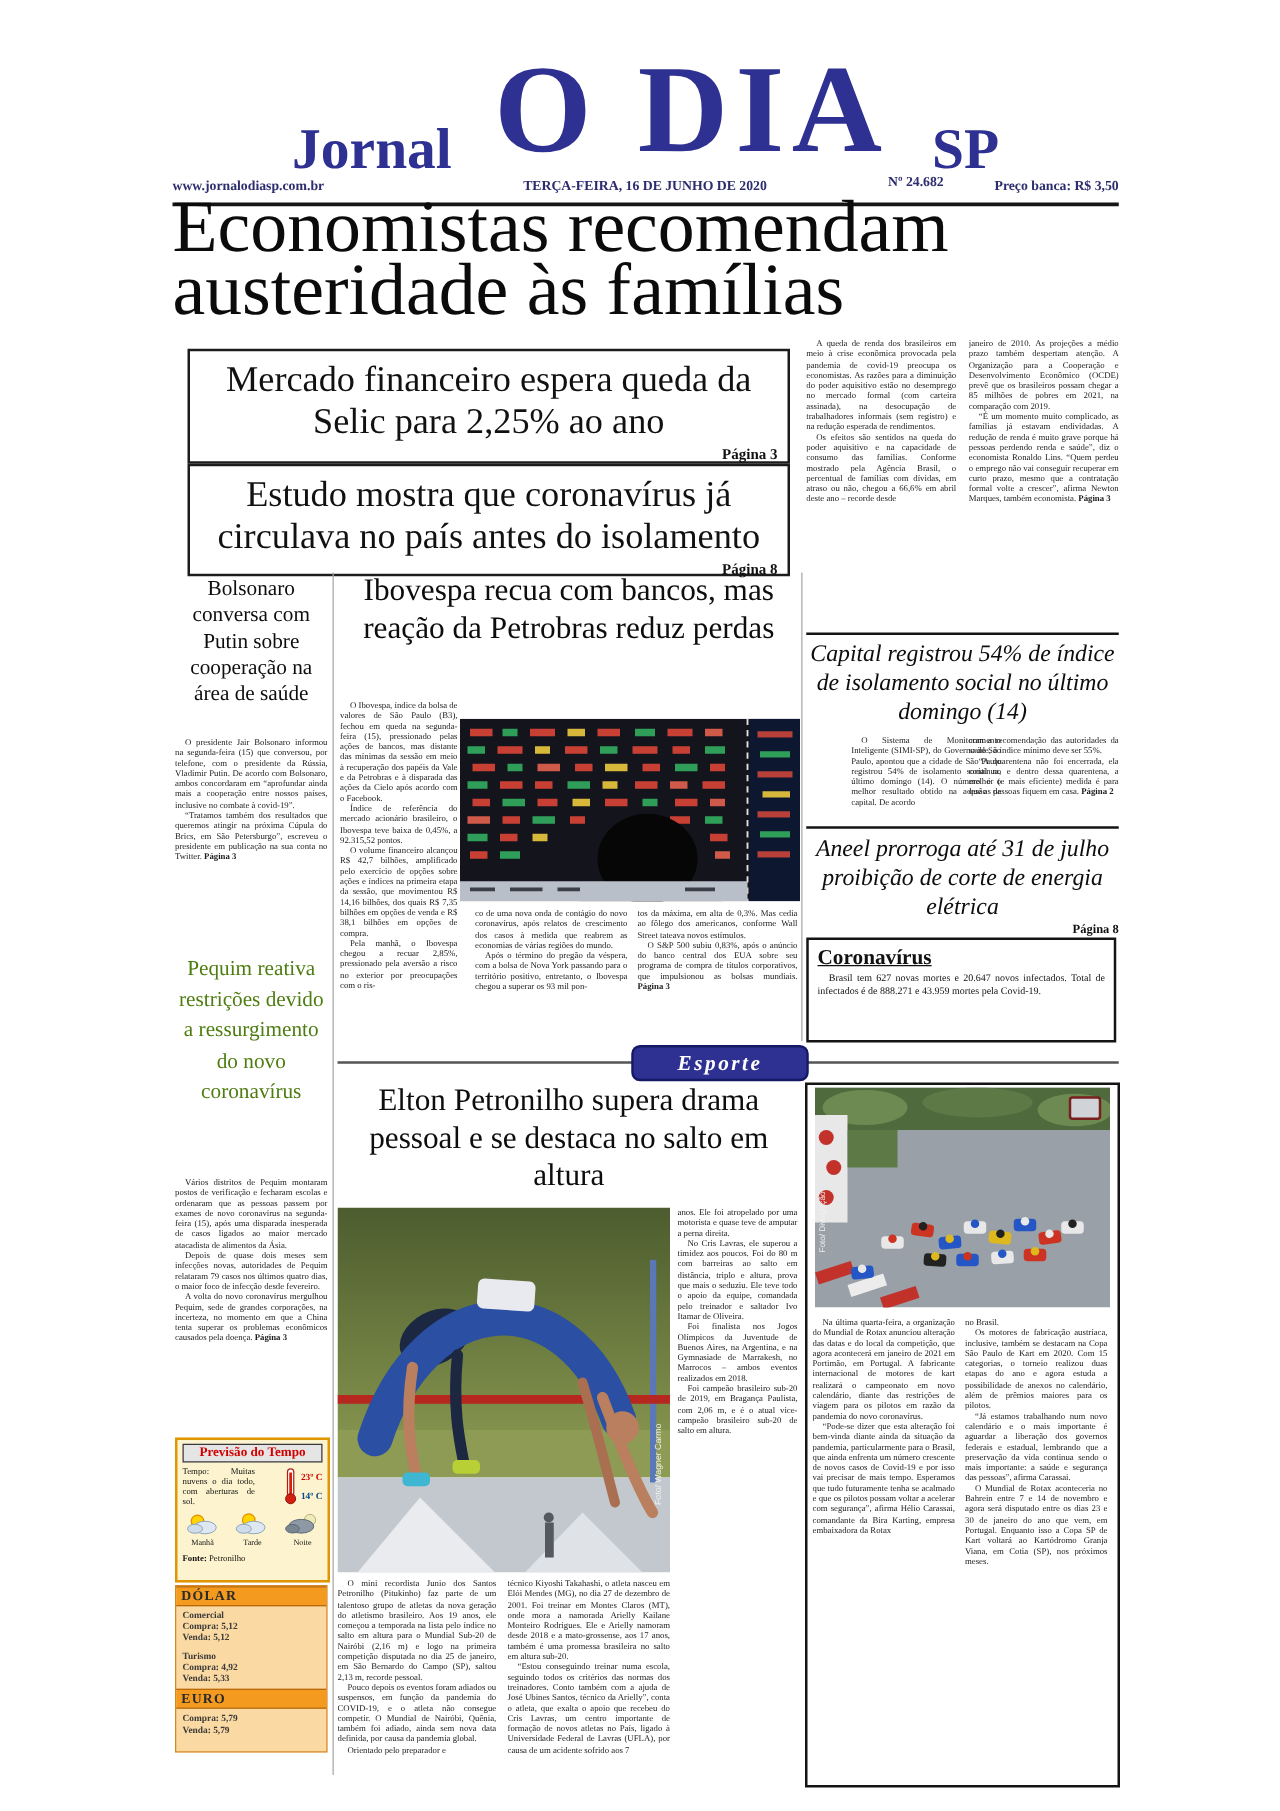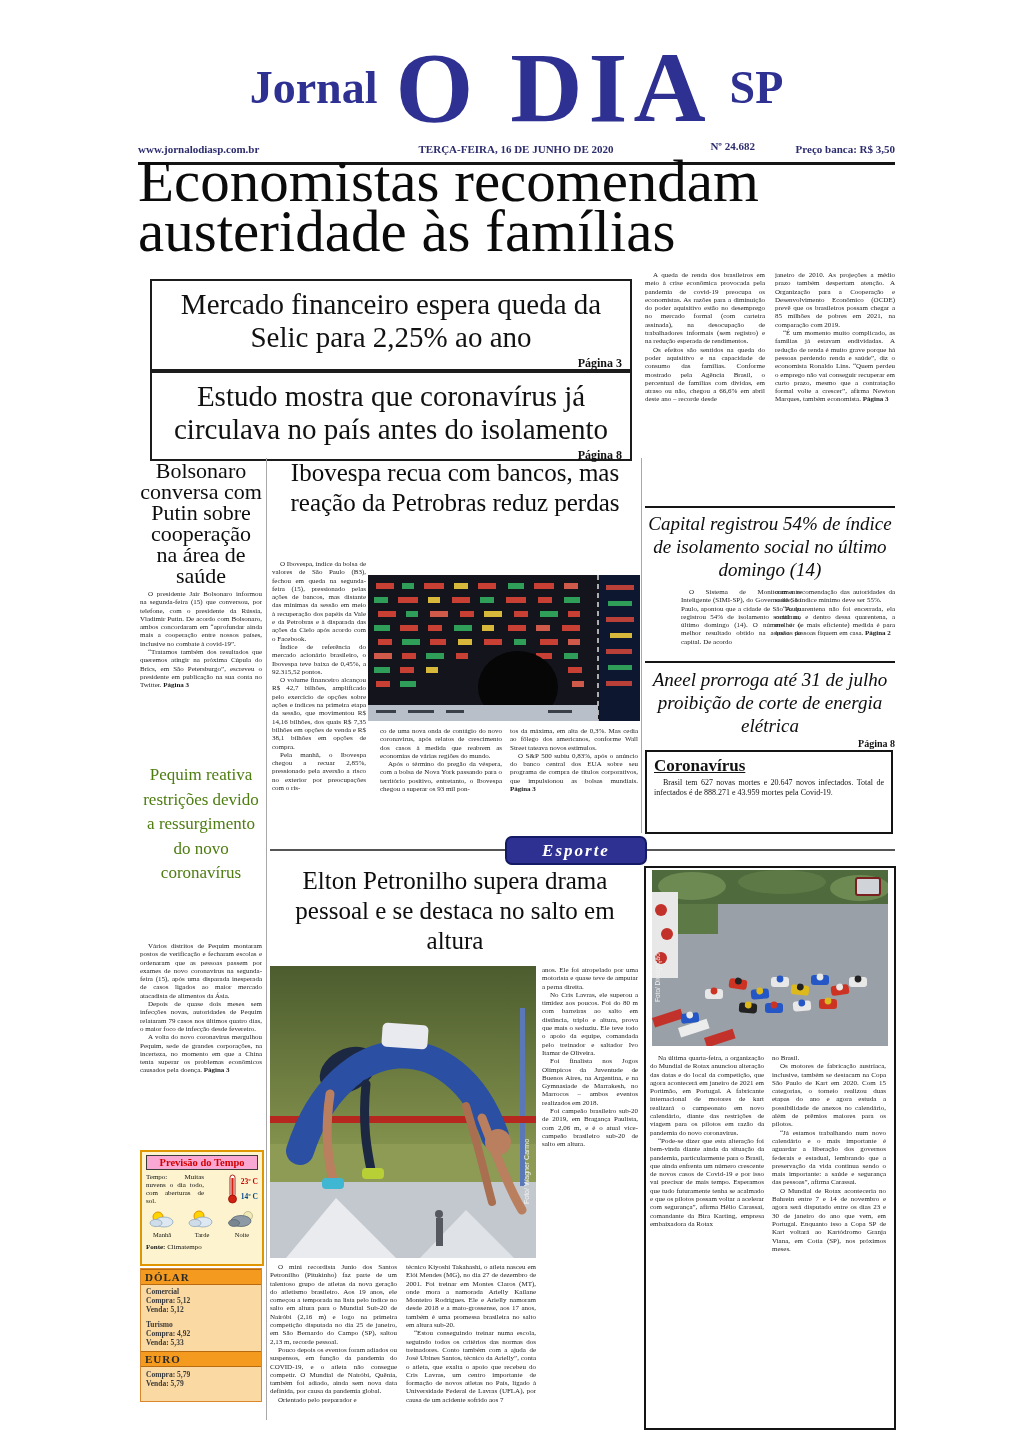--- a/index.html
+++ b/index.html
@@ -1,20 +1,20 @@
 <!DOCTYPE html>
 <html><head>
 <meta charset="utf-8">
 <style>
   html,body{margin:0;padding:0;background:#fff;}
   #page{position:relative;width:1024px;height:1449px;background:#fff;overflow:hidden;
         font-family:"Liberation Serif","DejaVu Serif",serif;color:#111;}
   .abs{position:absolute;}
   
-  .mast{left:138px;top:30px;width:757px;display:flex;justify-content:center;align-items:center;gap:18px;color:#2e3192;}
+  .mast{left:138px;top:30px;width:757px;display:flex;justify-content:center;align-items:flex-end;gap:34px;color:#2e3192;}
   .mast .pre{font-size:46px;font-weight:bold;}
   .mast .big{font-size:100px;font-weight:bold;letter-spacing:6px;}
   .mast .suf{font-size:46px;font-weight:bold;}
   
   .infobar{left:138px;top:140px;width:757px;height:20px;font-size:11px;font-weight:bold;color:#2c2c6e;}
   .infobar .i-url{position:absolute;left:0;top:3px;}
   .infobar .i-date{position:absolute;left:228px;width:300px;top:3px;text-align:center;}
   .infobar .i-ed{position:absolute;right:140px;top:0;}
   .infobar .i-pr{position:absolute;right:0;top:3px;}
   .rule-thick{left:138px;top:162px;width:757px;height:3px;background:#151515;}
@@ -25,25 +25,25 @@
   .hbox .pg{text-align:right;font-size:12px;font-weight:bold;margin:0 8px 4px;}
   
   .col{position:absolute;text-align:justify;font-size:7px;line-height:8.3px;color:#1b1b1b;overflow:hidden;}
   .col p{margin:0;text-indent:8px;}
   .col p.cont{text-indent:0;}
   .pgref{font-weight:bold;white-space:nowrap;}
   
   .vsep{width:1px;background:#a8a8a8;}
   .hsep{height:2px;background:#151515;}
   
-  .sideh{text-align:center;font-size:22px;line-height:21px;color:#0d0d0d;}
+  .sideh{text-align:center;font-size:17px;line-height:21px;color:#0d0d0d;}
   .sideh2{text-align:center;font-size:17px;line-height:24.5px;color:#4d7c0f;}
   
   .wbox{left:140px;top:1150px;width:120px;height:112px;background:#fdf4cf;border:2px solid #e09600;font-size:7px;}
-  .wtitle{margin:3px 4px;background:#f9a8d4;border:1.5px solid #3a3a3a;color:#d40000;font-weight:bold;
+  .wtitle{margin:3px 4px;background:#e5e5e5;border:1.5px solid #3a3a3a;color:#d40000;font-weight:bold;
           font-size:10.5px;text-align:center;padding:1px 12px;}
   .wrow{display:flex;margin:1px 4px 0;}
   .wtext{width:58px;text-align:justify;line-height:8px;}
   .wtemp{flex:1;display:flex;align-items:center;gap:3px;justify-content:flex-end;}
   .temps{display:flex;flex-direction:column;gap:6px;font-weight:bold;font-size:7.5px;}
   .tmax{color:#cc0000;} .tmin{color:#064a8c;}
   .wicons{display:flex;justify-content:space-between;margin:5px 6px 0;text-align:center;}
   .wicons .per{font-size:6.5px;margin-top:1px;}
   .wsrc{margin:5px 4px 0;} .wsrc b{font-weight:bold;}
   
@@ -160,21 +160,21 @@
       </div>
       <div>
         <svg width="28" height="18" viewBox="0 0 28 18">
           <circle cx="20" cy="6" r="4.5" fill="#efeab8" stroke="#b8b080" stroke-width="0.8"></circle>
           <ellipse cx="13" cy="11" rx="10" ry="5.5" fill="#8e99a6" stroke="#5c6874" stroke-width="0.8"></ellipse>
           <ellipse cx="6" cy="13" rx="5.5" ry="3.4" fill="#79858f" stroke="#5c6874" stroke-width="0.8"></ellipse>
         </svg>
         <div class="per">Noite</div>
       </div>
     </div>
-    <div class="wsrc"><b>Fonte:</b> <span>Climatempo</span></div>
+    <div class="wsrc"><b>Fonte:</b> <span>Petronilho</span></div>
   </div>
 
   <div class="abs cbox">
     <div class="chead">DÓLAR</div>
     <div class="crow" style="margin-top:2px;">Comercial</div>
     <div class="crow">Compra:   5,12</div>
     <div class="crow">Venda:    5,12</div>
     <div class="cgap"></div>
     <div class="crow">Turismo</div>
     <div class="crow">Compra:   4,92</div>

